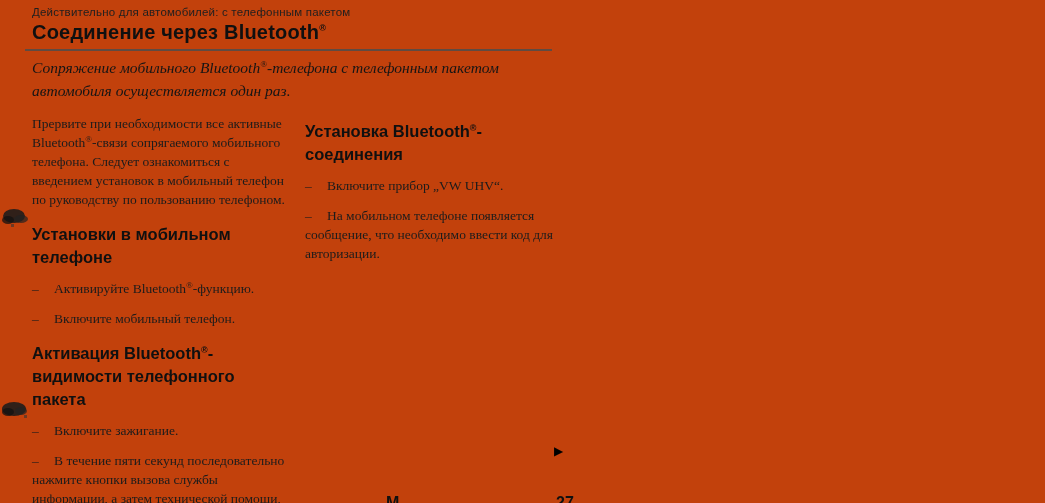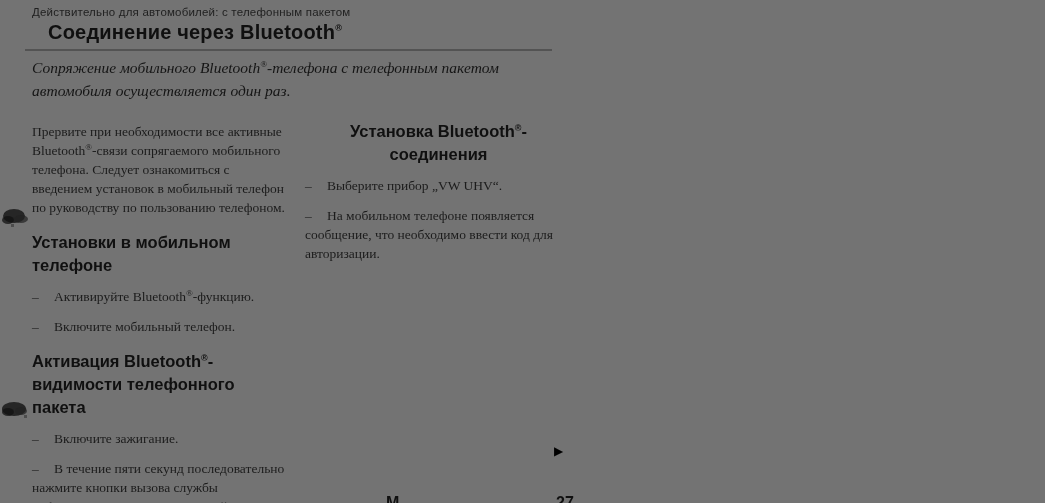--- a/index.html
+++ b/index.html
@@ -1,51 +1,51 @@
 <!DOCTYPE html>
 <html><head>
 <meta charset="utf-8">
 <style>
   html,body{margin:0;padding:0;background:#ffffff;}
   .page{
     position:relative;
     width:1045px;height:503px;
-    background:#737373;
+    background:#c2410c;
     overflow:hidden;
     color:#1c1c1c;
     font-family:"Liberation Serif",serif;
   }
   .doc{position:absolute;left:32px;top:6px;width:540px;}
   .validity{
     font-family:"Liberation Sans",sans-serif;
     font-size:11.5px;color:#1f1f1f;letter-spacing:.2px;
   }
   .page-title{
     font-family:"Liberation Sans",sans-serif;
     font-size:20px;font-weight:bold;color:#101010;
-    margin:3px 0 0 16px;letter-spacing:.2px;
+    margin:3px 0 0 0;letter-spacing:.2px;
   }
   .rule{
     height:0;border:none;border-top:2px solid #4e4e4e;
     margin:5px 0 0 -7px;width:527px;opacity:.85;
   }
   .intro{
     font-style:italic;font-size:15.5px;line-height:22.5px;
     margin:6px 0 0 0;color:#151515;
   }
   .columns{display:flex;gap:19px;margin-top:12px;}
   .col-left{width:254px;}
   .col-right{width:267px;}
-  .body-par{font-size:13.5px;line-height:19px;margin:8px 0 0 0;}
+  .body-par{font-size:13.5px;line-height:19px;margin:0 0 0 0;}
   .section-heading{
     font-family:"Liberation Sans",sans-serif;
     font-size:16.5px;line-height:23px;font-weight:bold;color:#101010;
     margin:14px 0 10px 0;
   }
-  .col-right .section-heading{margin-top:6px;text-align:center;}
+  .col-right .section-heading{margin-top:6px;}
   .bullet{font-size:13.5px;line-height:19px;margin:0 0 11px 0;}
   .dash{display:inline-block;width:22px;}
   sup.reg{font-size:9px;line-height:0;vertical-align:super;}
   .margin-smudge{position:absolute;}
   .continue-arrow{
     position:absolute;left:554px;top:444px;
     font-family:"DejaVu Sans",sans-serif;
     font-size:12px;color:#000;
   }
   .footer-text{
@@ -96,21 +96,21 @@
         </p>
 
       </div>
 
       <div class="col-right">
 
 
         <h2 class="section-heading">Установка Bluetooth<sup class="reg">®</sup>-<br>соединения</h2>
 
         <p class="bullet">
-          <span class="dash">–</span><span>Выберите прибор „VW UHV“.</span>
+          <span class="dash">–</span><span>Включите прибор „VW UHV“.</span>
         </p>
         <p class="bullet">
           <span class="dash">–</span><span>На мобильном телефоне появляется сообщение, что необходимо ввести код для авторизации.</span>
         </p>
 
       </div>
 
     </div>
   </div>
 

